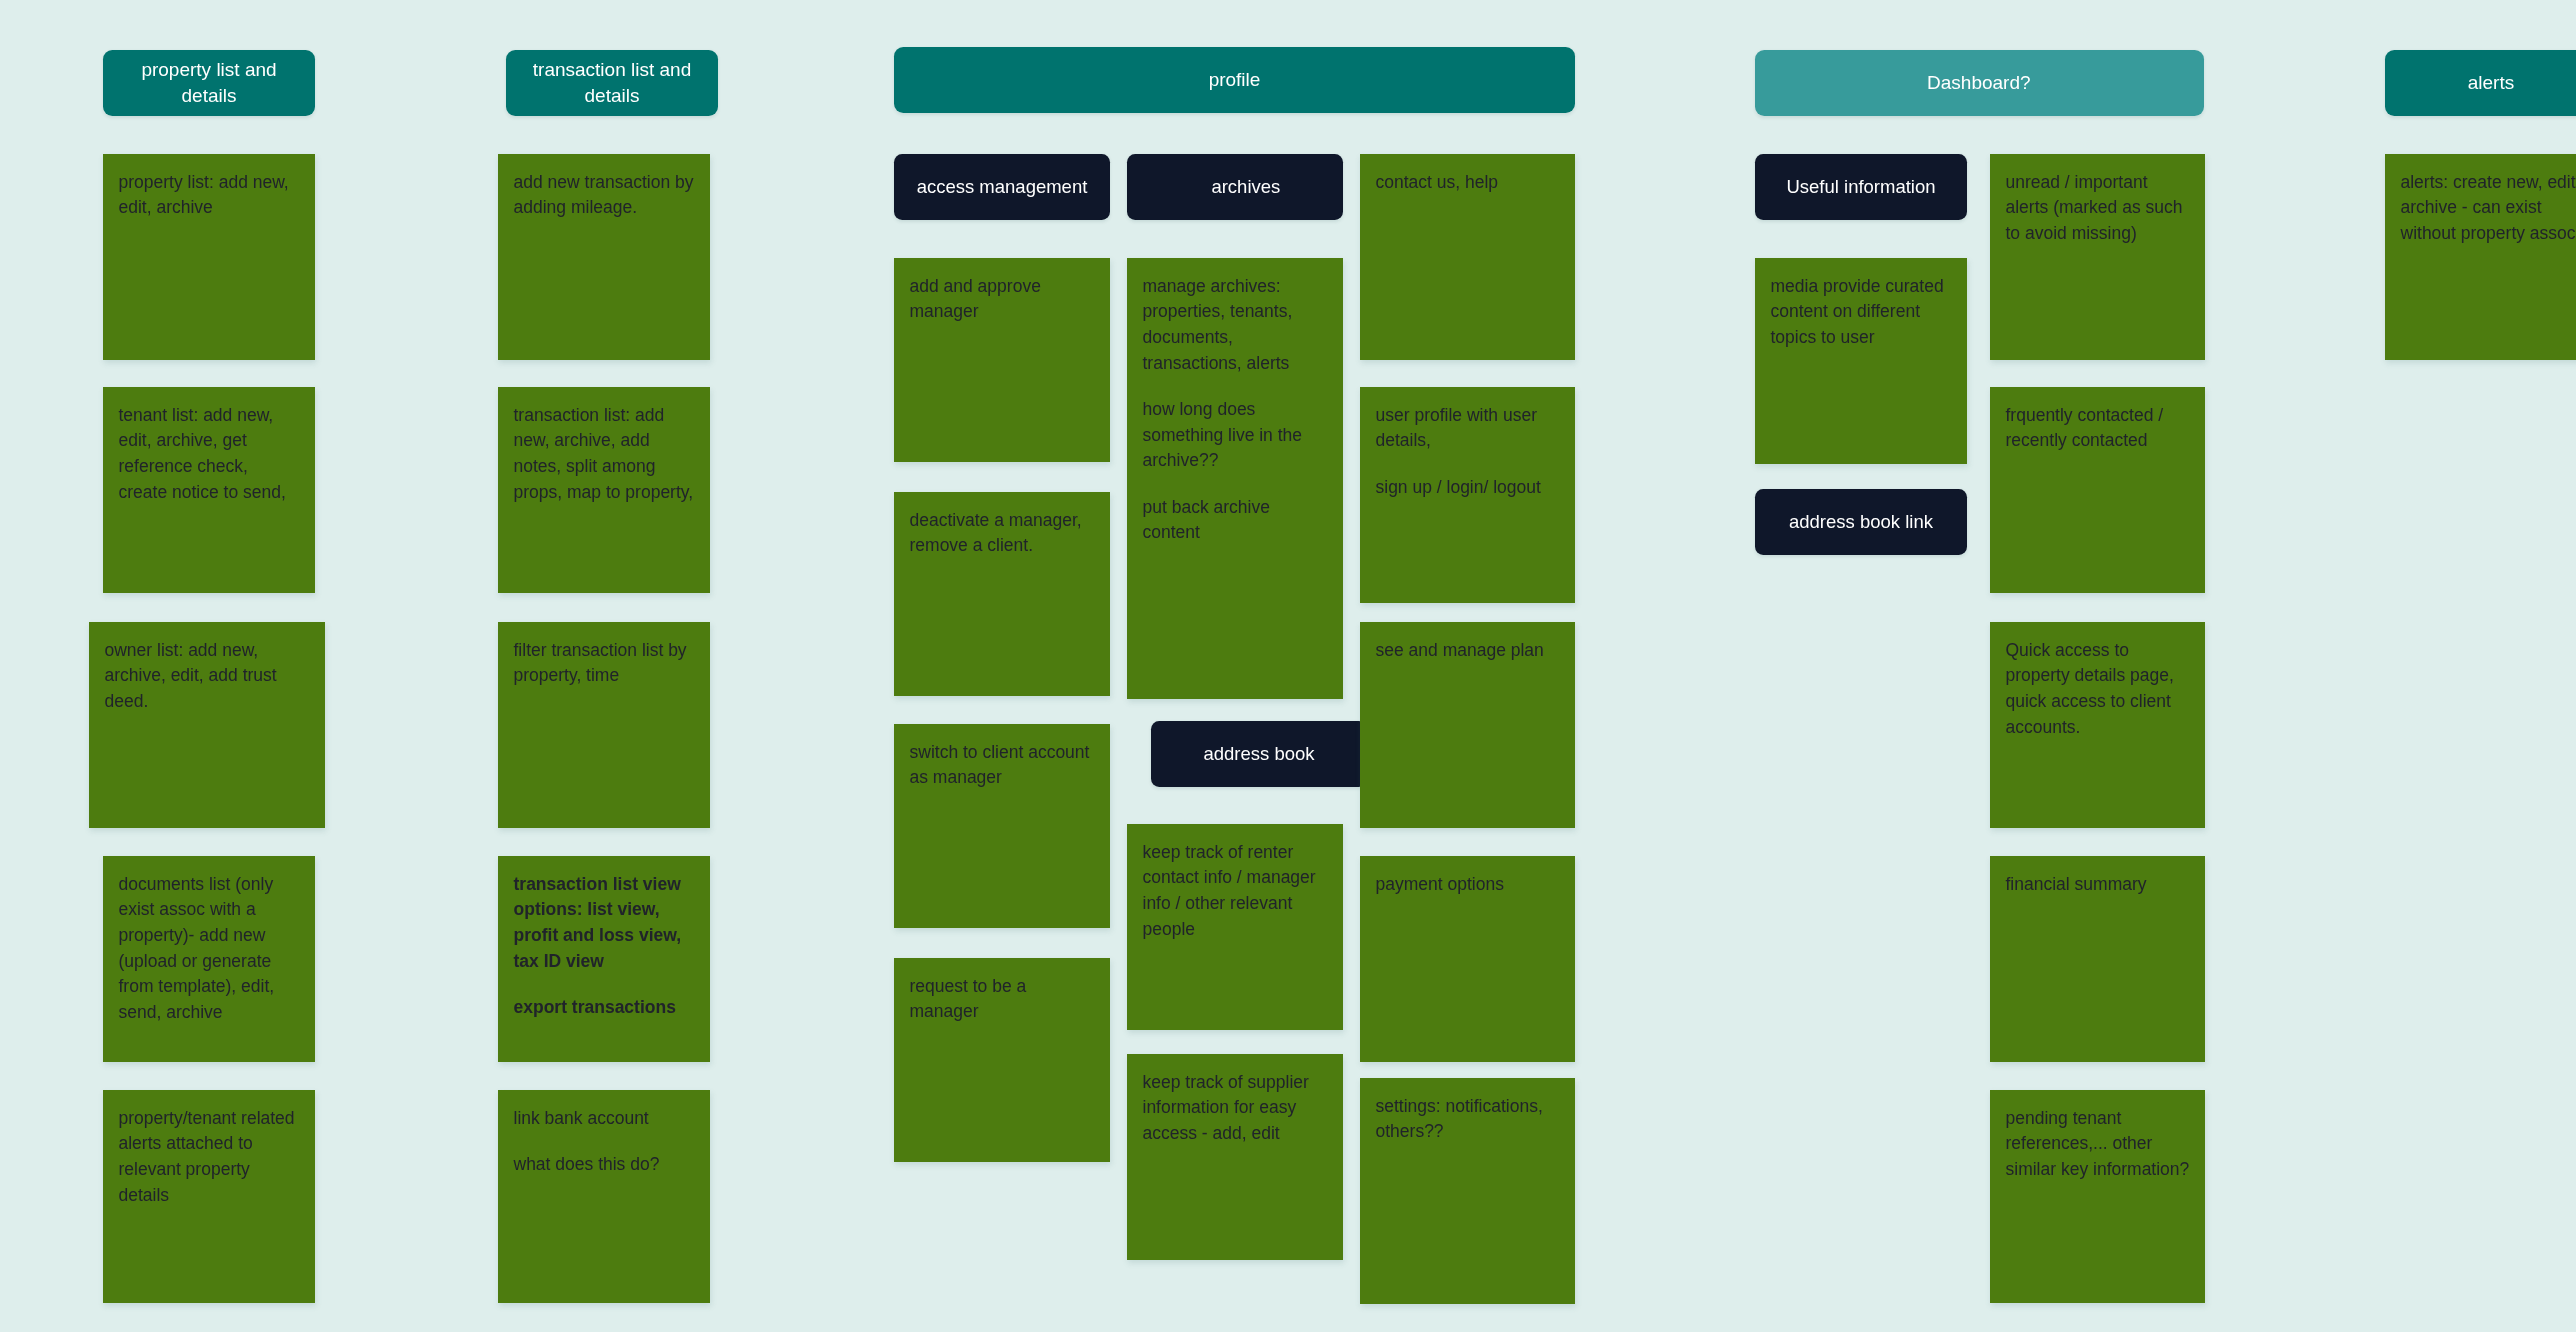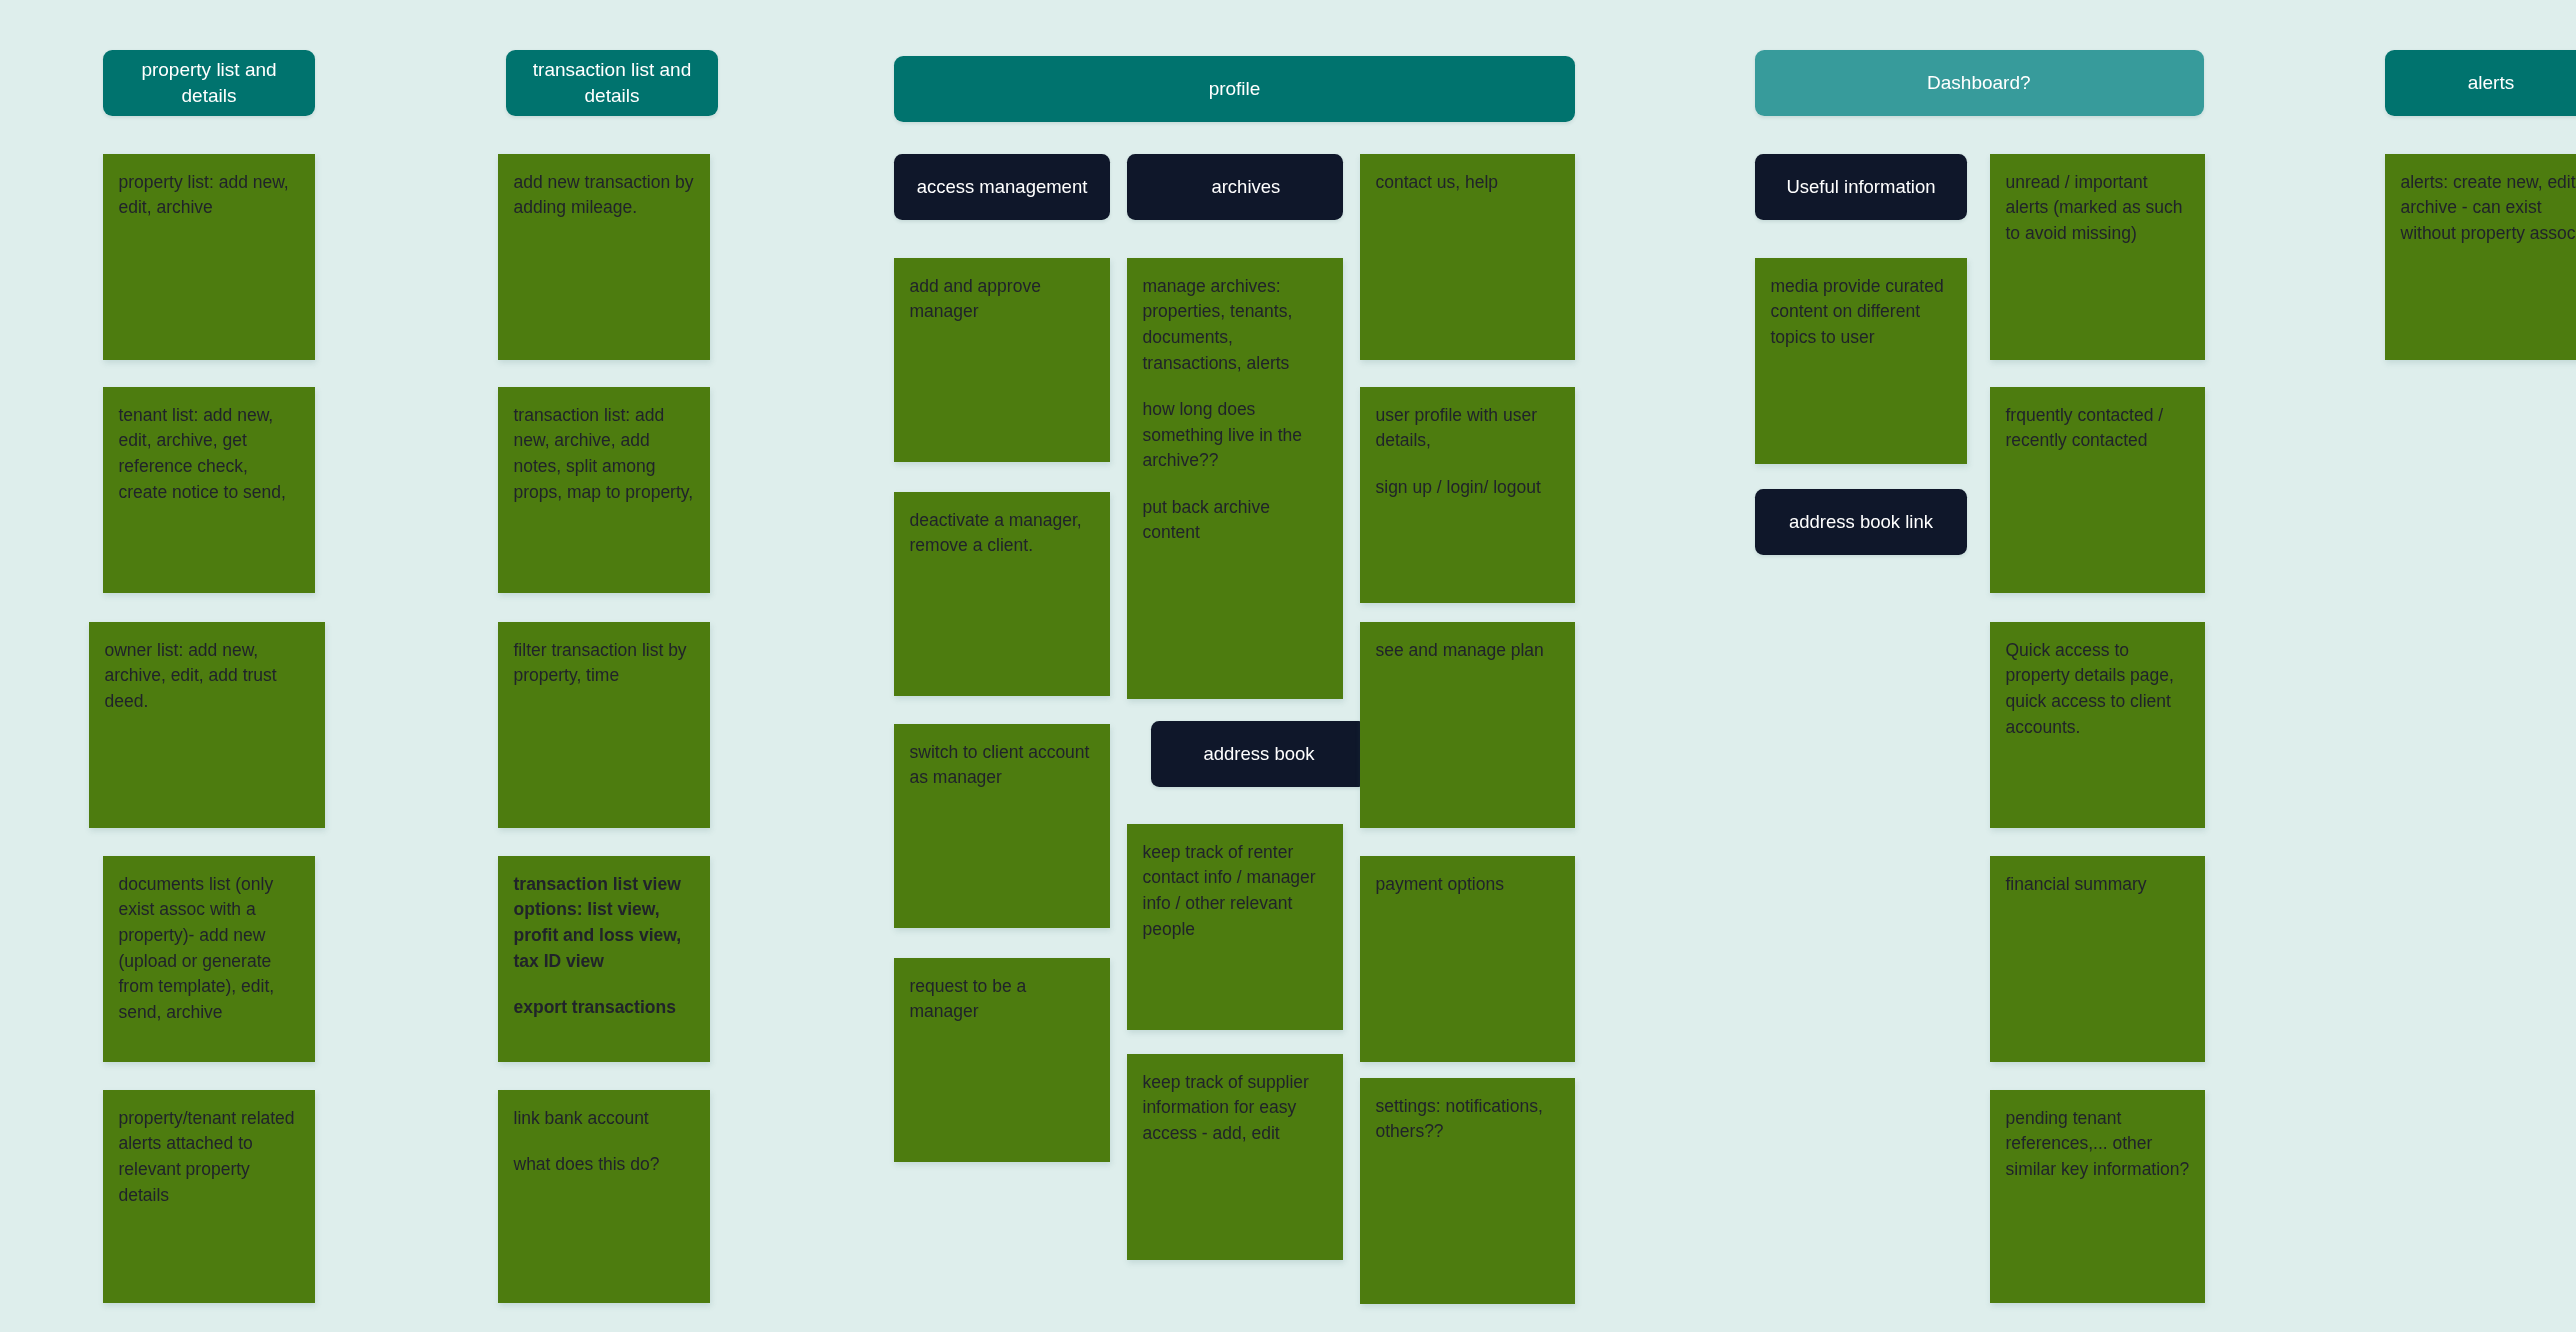--- a/index.html
+++ b/index.html
@@ -120,21 +120,21 @@
   <div class="blk card" style="left:498px; top:856px; width:212px; height:206px;font-weight:bold;">
     <p>transaction list view options: list view, profit and loss view, tax ID view</p>
     <p> export transactions</p>
   </div>
 
   <div class="blk card" style="left:498px; top:1090px; width:212px; height:213px;">
     <p>link bank account</p>
     <p>what does this do?</p>
   </div>
 
-  <div class="blk hdr dark" style="left:894px; top:56px; width:681px; height:66px;">profile</div>
+  <div class="blk hdr dark" style="left:894px; top:47px; width:681px; height:66px;">profile</div>
 
   <div class="blk pill" style="left:894px; top:154px; width:216px; height:66px;">access management</div>
 
   <div class="blk card" style="left:894px; top:258px; width:216px; height:204px;">
     <p>add and approve manager</p>
   </div>
 
   <div class="blk card" style="left:894px; top:492px; width:216px; height:204px;">
     <p>deactivate a manager, remove a client.</p>
   </div>

